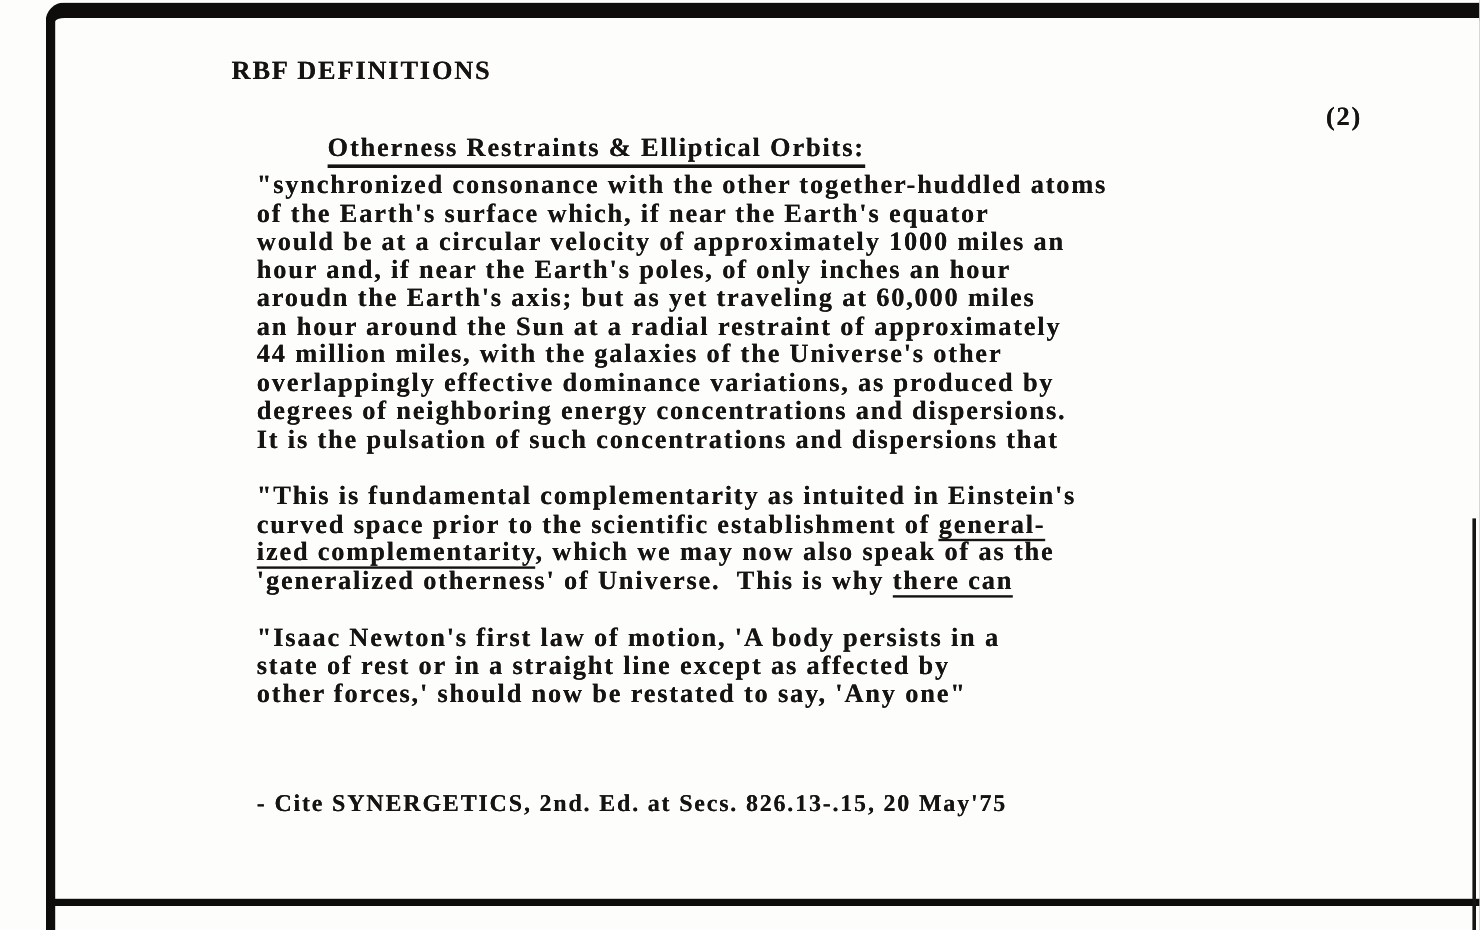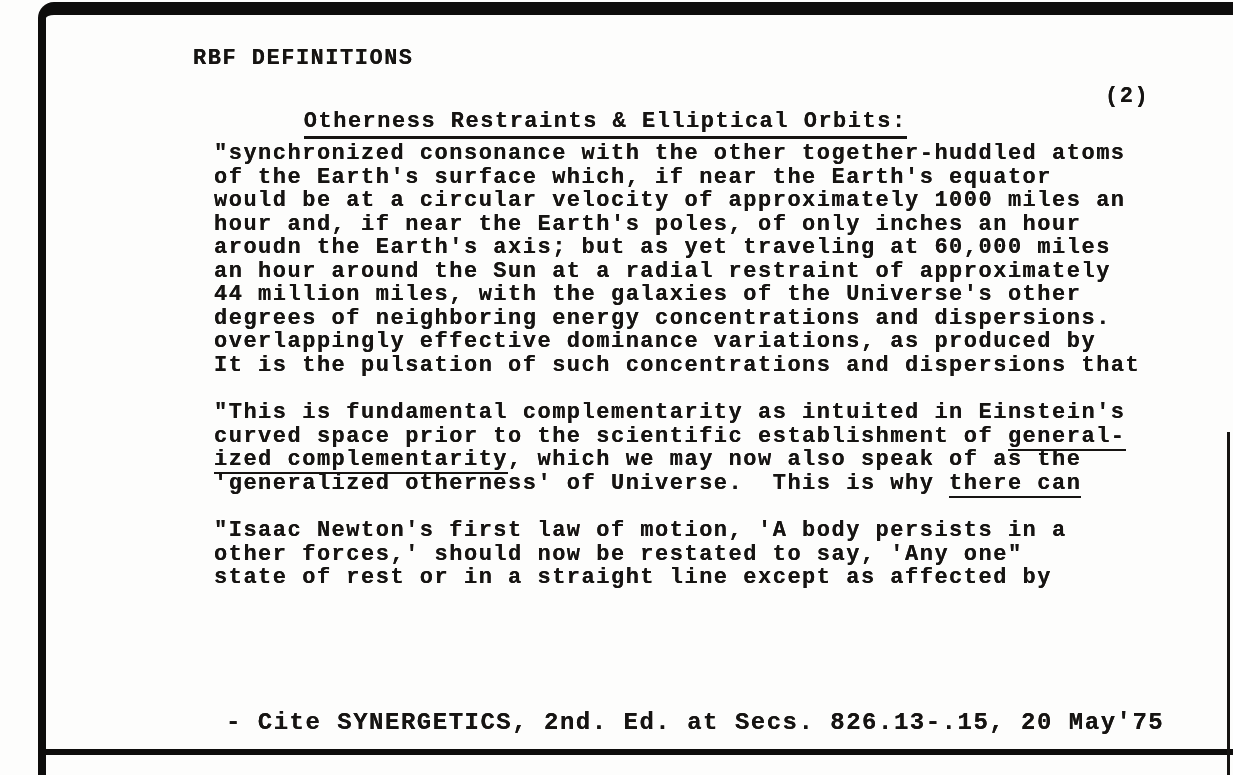--- a/index.html
+++ b/index.html
@@ -7,21 +7,21 @@
     padding: 0;
     width: 1233px;
     height: 775px;
     background: #fdfdfc;
     overflow: hidden;
   }
   .scan {
     position: relative;
     width: 1233px;
     height: 775px;
-    font-family: Liberation Mono, monospace;
+    font-family: Liberation Serif, serif;
     font-weight: bold;
     color: #161412;
     text-shadow: 0 0 0.5px rgba(20,18,16,0.9);
   }
   
   .frame {
     position: absolute;
     left: 38px;
     top: 2px;
     right: 0;
@@ -87,25 +87,24 @@
     white-space: pre;
     height: 23.5px;
     line-height: 23.5px;
   }
   .u-seg {
     border-bottom: 2.5px solid #161412;
   }
   .citation {
     position: absolute;
     left: 214px;
-    top: 709px;
-    font-size: 24px;
+    top: 659px;
+    font-size: 20px;
     letter-spacing: 1.5px;
     white-space: pre;
-    margin-left: 12px;
   }
 </style>
 </head>
 <body>
 
 <div class="scan">
   <div class="frame"></div>
   <div class="rule-bottom"></div>
   <div class="rule-right"></div>
 
@@ -118,31 +117,31 @@
 
   <div class="bodytext" id="paragraphs">
       <div class="para">
         <div class="line"><span>"synchronized consonance with the other together-huddled atoms</span></div>
         <div class="line"><span>of the Earth's surface which, if near the Earth's equator</span></div>
         <div class="line"><span>would be at a circular velocity of approximately 1000 miles an</span></div>
         <div class="line"><span>hour and, if near the Earth's poles, of only inches an hour</span></div>
         <div class="line"><span>aroudn the Earth's axis; but as yet traveling at 60,000 miles</span></div>
         <div class="line"><span>an hour around the Sun at a radial restraint of approximately</span></div>
         <div class="line"><span>44 million miles, with the galaxies of the Universe's other</span></div>
+        <div class="line"><span>overlappingly effective dominance variations, as produced by</span></div>
         <div class="line"><span>degrees of neighboring energy concentrations and dispersions.</span></div>
-        <div class="line"><span>overlappingly effective dominance variations, as produced by</span></div>
         <div class="line"><span>It is the pulsation of such concentrations and dispersions that</span></div>
       </div>
       <div class="para">
         <div class="line"><span>"This is fundamental complementarity as intuited in Einstein's</span></div>
         <div class="line"><span>curved space prior to the scientific establishment of </span><span class="u-seg">general-</span></div>
         <div class="line"><span class="u-seg">ized complementarity</span><span>, which we may now also speak of as the</span></div>
         <div class="line"><span>'generalized otherness' of Universe.  This is why </span><span class="u-seg">there can</span></div>
       </div>
       <div class="para">
         <div class="line"><span>"Isaac Newton's first law of motion, 'A body persists in a</span></div>
+        <div class="line"><span>state of rest or in a straight line except as affected by</span></div>
         <div class="line"><span>other forces,' should now be restated to say, 'Any one"</span></div>
-        <div class="line"><span>state of rest or in a straight line except as affected by</span></div>
       </div>
     </div>
 
   <div class="citation">- Cite SYNERGETICS, 2nd. Ed. at Secs. 826.13-.15, 20 May'75</div>
 </div>
 
 </body></html>

